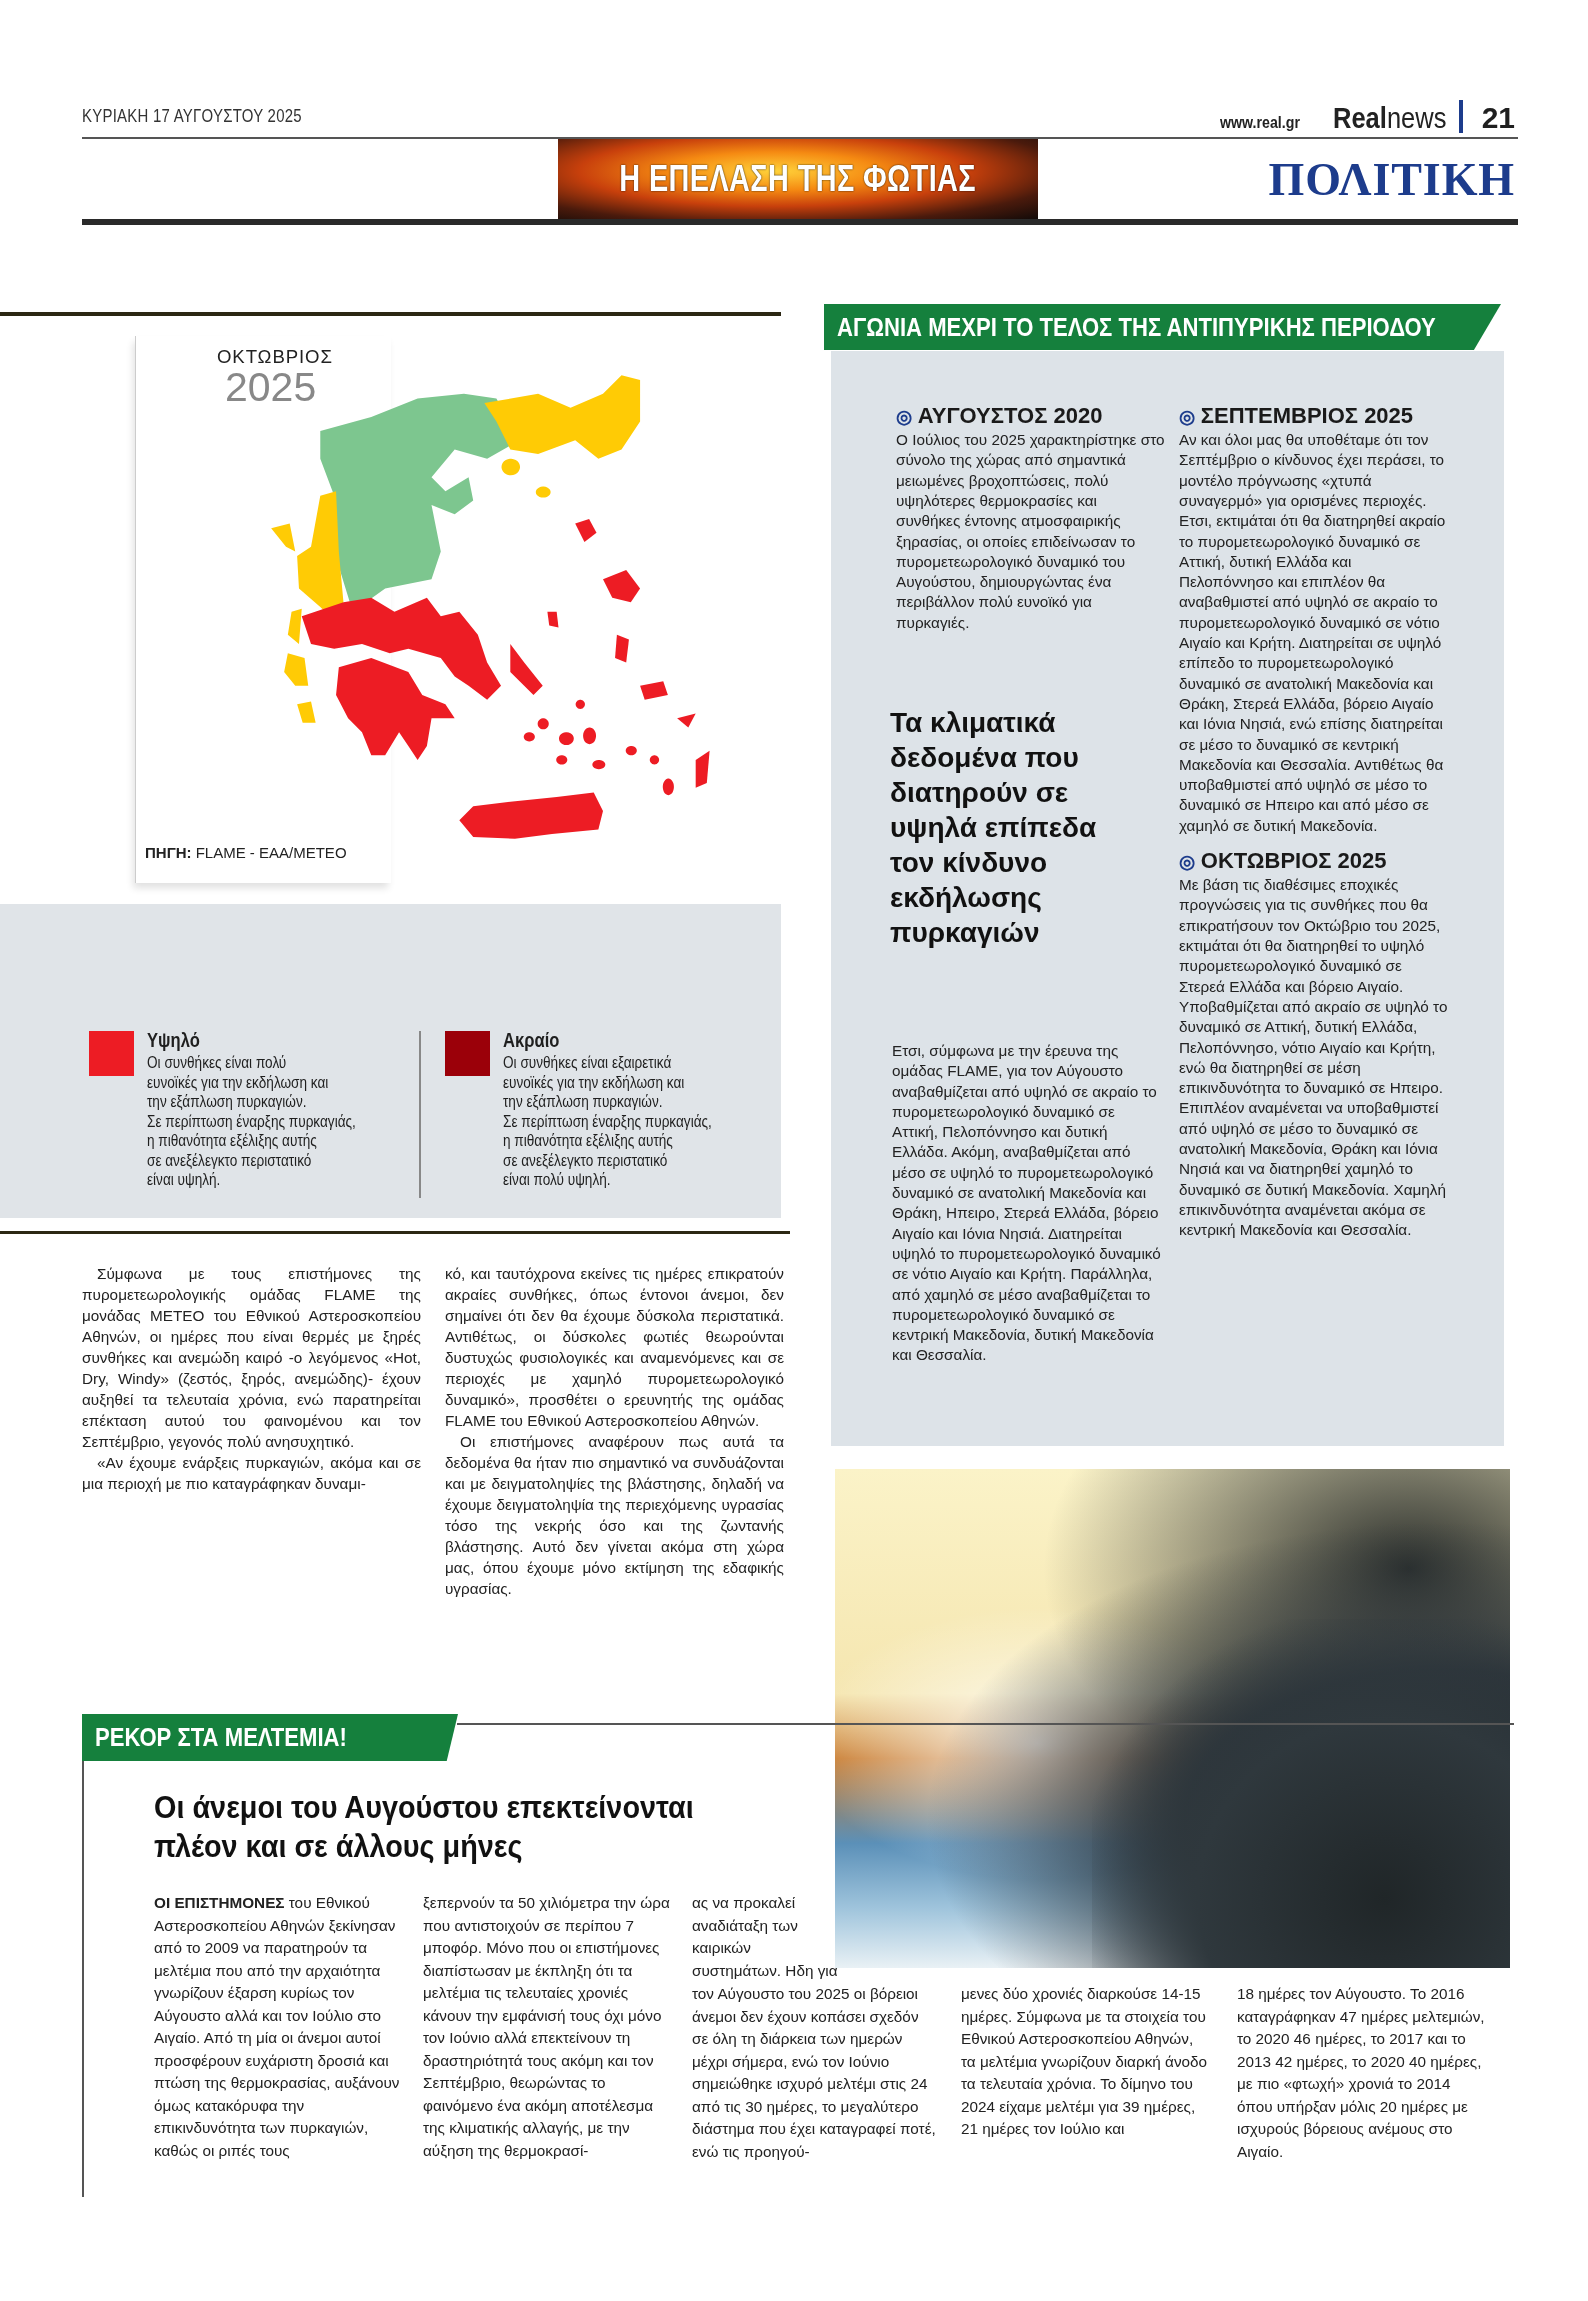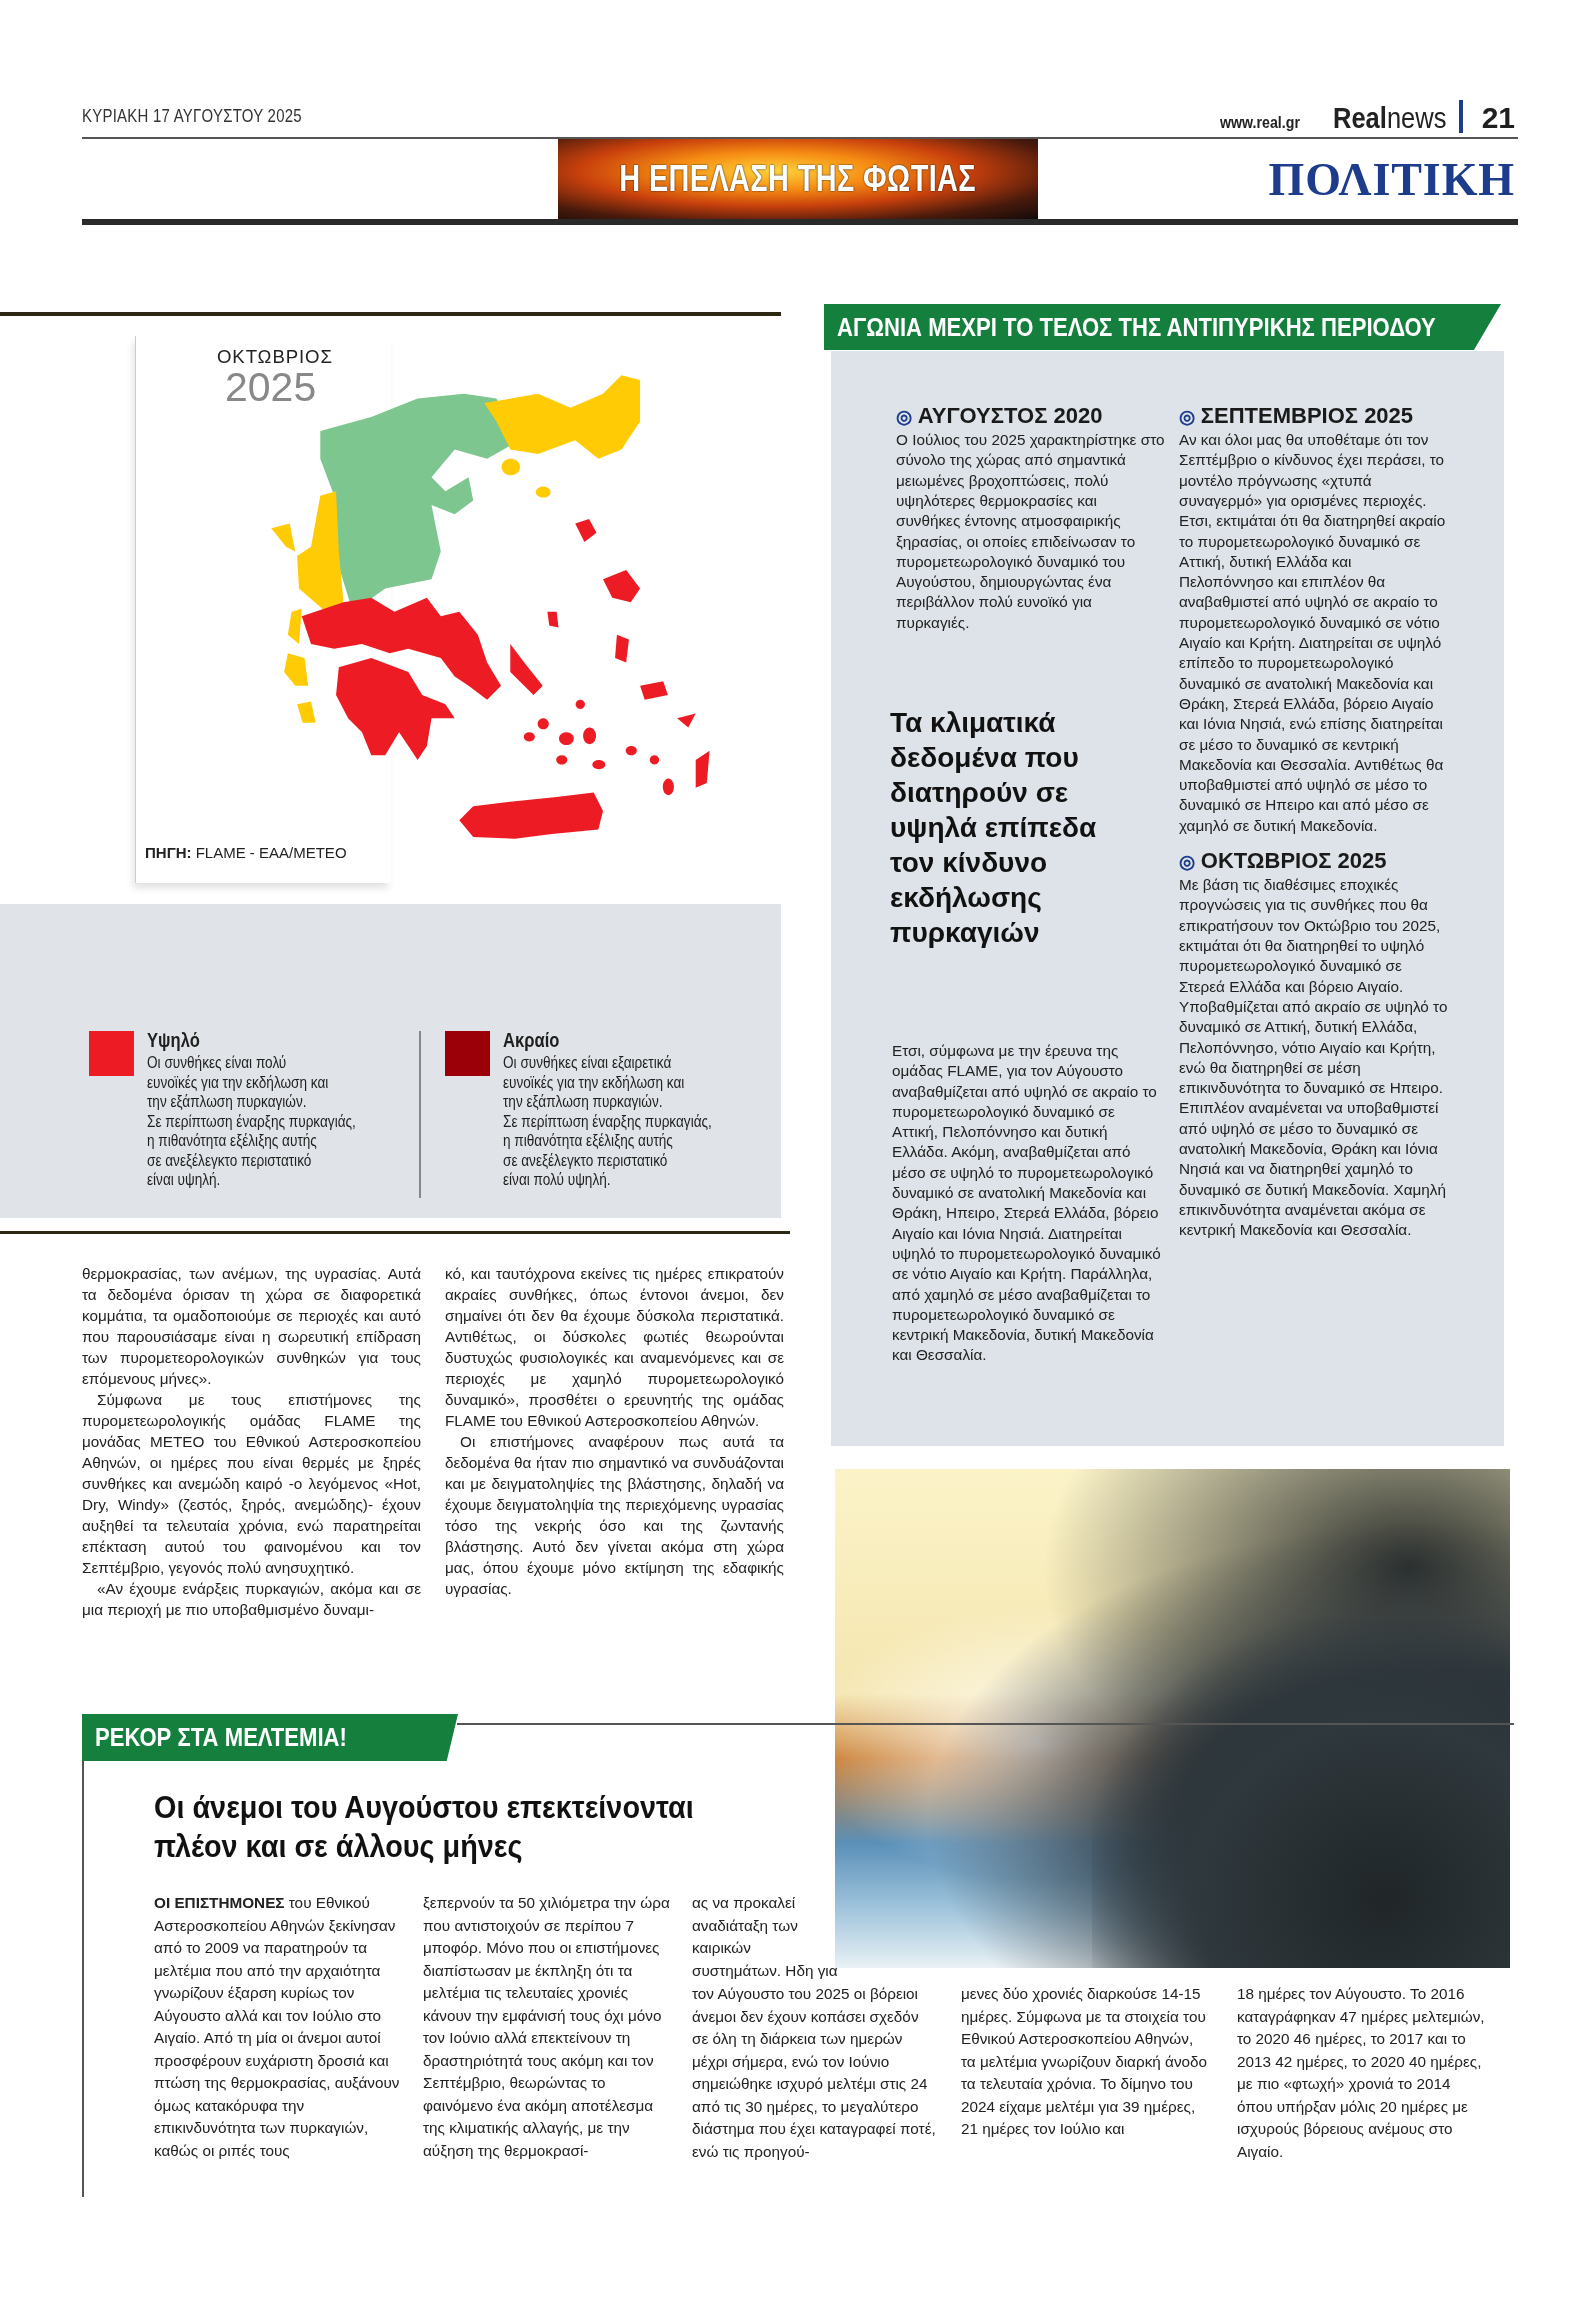--- a/index.html
+++ b/index.html
@@ -134,23 +134,22 @@
 ευνοϊκές για την εκδήλωση και
 την εξάπλωση πυρκαγιών.
 Σε περίπτωση έναρξης πυρκαγιάς,
 η πιθανότητα εξέλιξης αυτής
 σε ανεξέλεγκτο περιστατικό
 είναι πολύ υψηλή.</div>
 </div>
 <div class="abs rule2"></div>
 
 <div class="col" style="left:82px;top:1263px;width:339px;">
-  <p>θερμοκρασίας, των ανέμων, της υγρασίας. Αυτά τα δεδομένα όρισαν τη χώρα σε διαφορετικά κομμάτια, τα ομαδοποιούμε σε περιοχές και αυτό που παρουσιάσαμε είναι η σωρευτική επίδραση των πυρομετεορολογικών συνθηκών για τους επόμενους μήνες».</p>
   <p class="ind">Σύμφωνα με τους επιστήμονες της πυρομετεωρολογικής ομάδας FLAME της μονάδας METEO του Εθνικού Αστεροσκοπείου Αθηνών, οι ημέρες που είναι θερμές με ξηρές συνθήκες και ανεμώδη καιρό -ο λεγόμενος «Hot, Dry, Windy» (ζεστός, ξηρός, ανεμώδης)- έχουν αυξηθεί τα τελευταία χρόνια, ενώ παρατηρείται επέκταση αυτού του φαινομένου και τον Σεπτέμβριο, γεγονός πολύ ανησυχητικό.</p>
-  <p class="ind">«Αν έχουμε ενάρξεις πυρκαγιών, ακόμα και σε μια περιοχή με πιο υποβαθμισμένο δυναμι-</p>
+  <p class="ind">«Αν έχουμε ενάρξεις πυρκαγιών, ακόμα και σε μια περιοχή με πιο καταγράφηκαν δυναμι-</p>
 </div>
 <div class="col" style="left:445px;top:1263px;width:339px;">
   <p>κό, και ταυτόχρονα εκείνες τις ημέρες επικρατούν ακραίες συνθήκες, όπως έντονοι άνεμοι, δεν σημαίνει ότι δεν θα έχουμε δύσκολα περιστατικά. Αντιθέτως, οι δύσκολες φωτιές θεωρούνται δυστυχώς φυσιολογικές και αναμενόμενες και σε περιοχές με χαμηλό πυρομετεωρολογικό δυναμικό», προσθέτει ο ερευνητής της ομάδας FLAME του Εθνικού Αστεροσκοπείου Αθηνών.</p>
   <p class="ind">Οι επιστήμονες αναφέρουν πως αυτά τα δεδομένα θα ήταν πιο σημαντικό να συνδυάζονται και με δειγματοληψίες της βλάστησης, δηλαδή να έχουμε δειγματοληψία της περιεχόμενης υγρασίας τόσο της νεκρής όσο και της ζωντανής βλάστησης. Αυτό δεν γίνεται ακόμα στη χώρα μας, όπου έχουμε μόνο εκτίμηση της εδαφικής υγρασίας.</p>
 </div>
 
 <div class="abs rightbox"></div>
 <div class="tag tag1"><span>ΑΓΩΝΙΑ ΜΕΧΡΙ ΤΟ ΤΕΛΟΣ ΤΗΣ ΑΝΤΙΠΥΡΙΚΗΣ ΠΕΡΙΟΔΟΥ</span></div>
 
 <div class="rcol" style="left:896px;top:406px;width:269px;">

